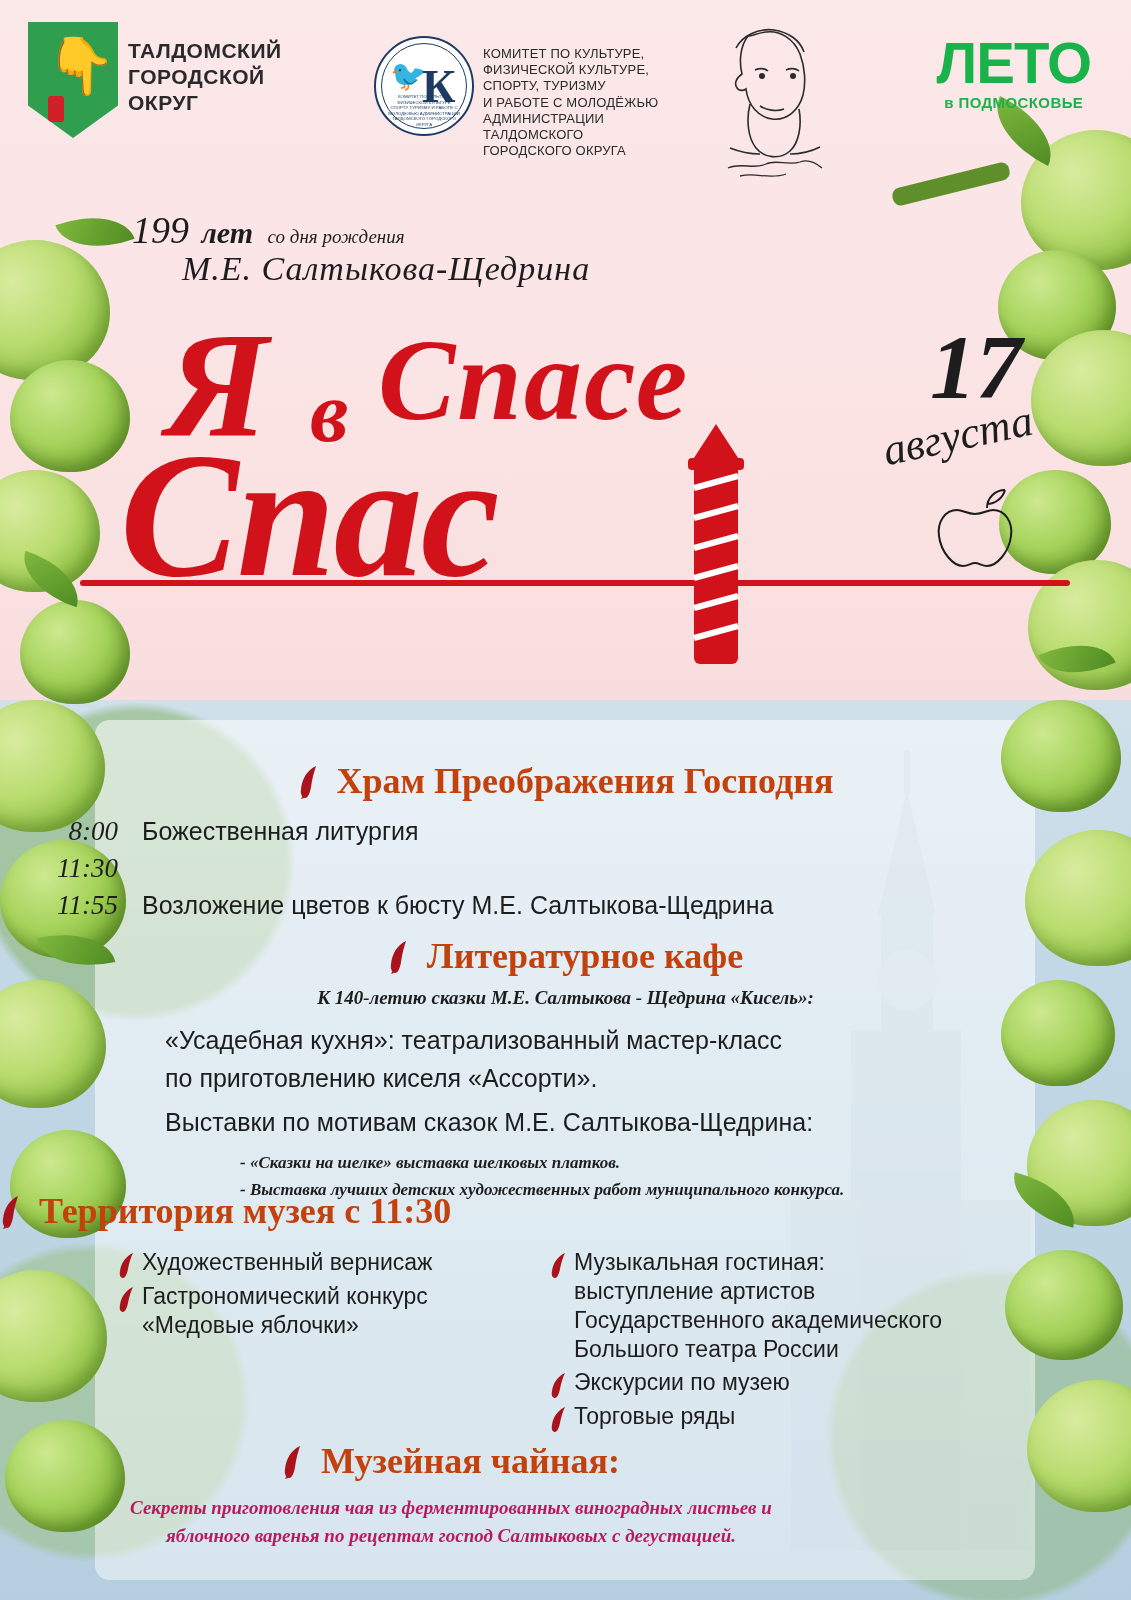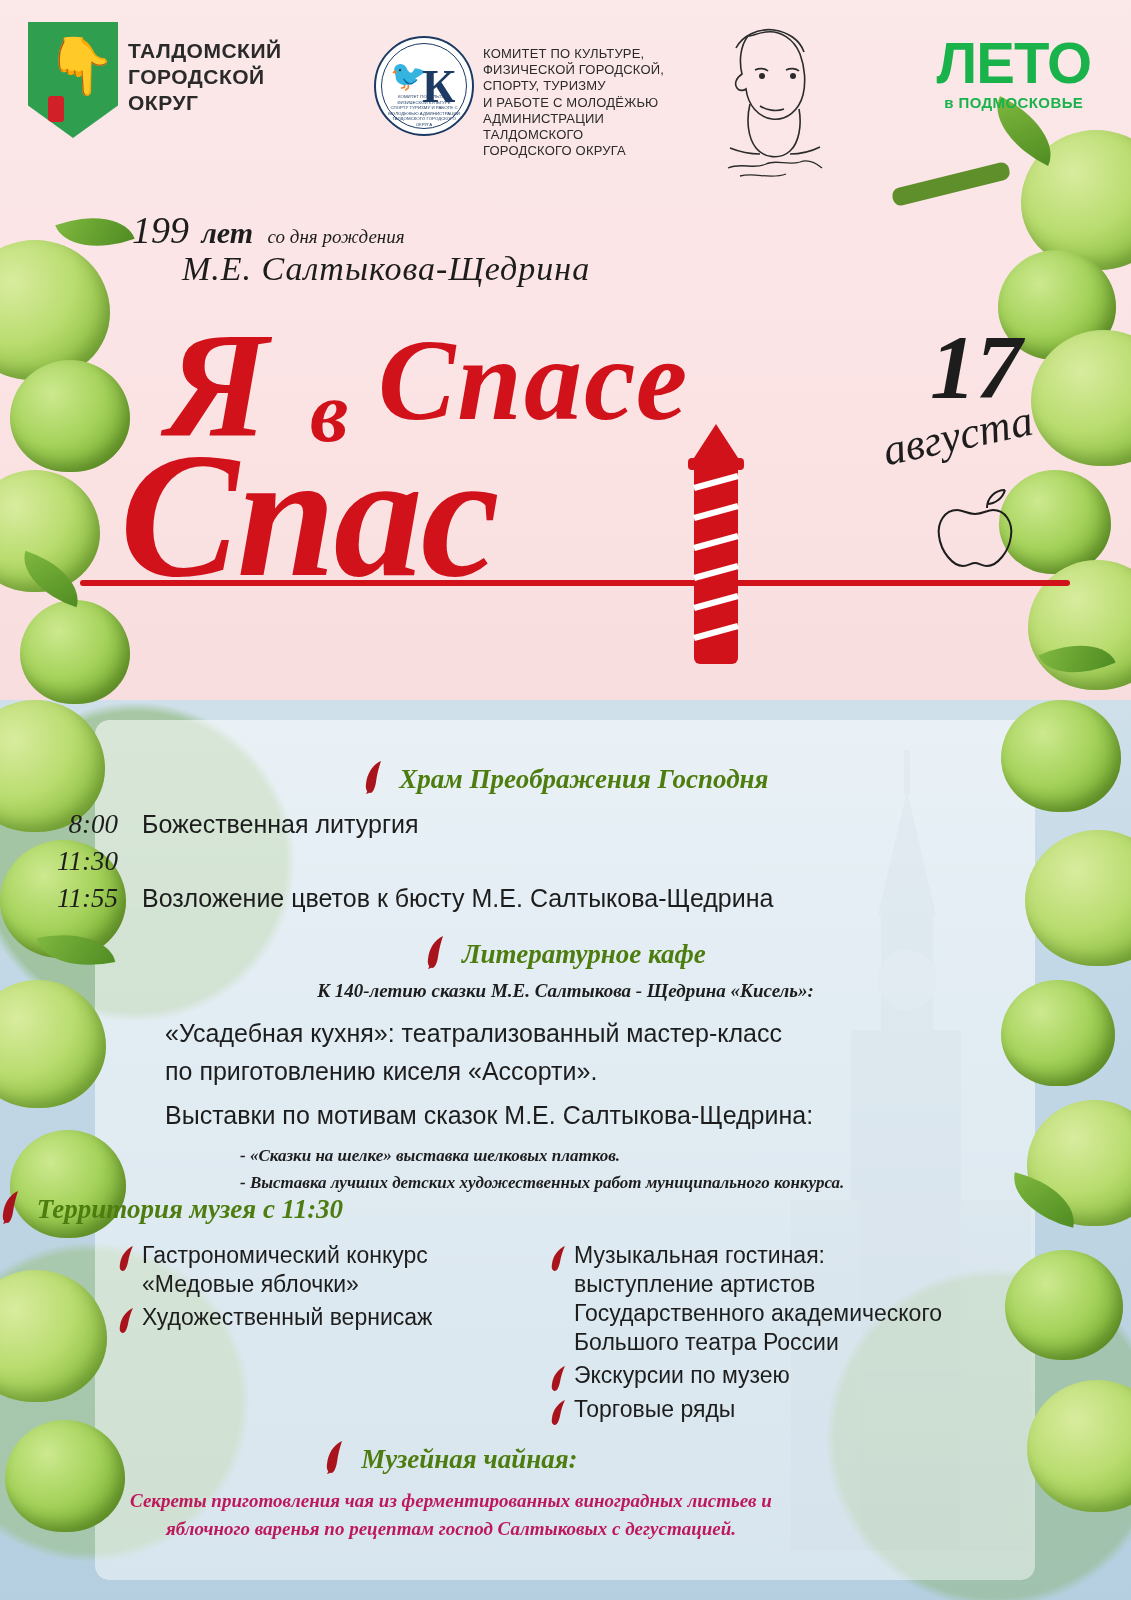--- a/index.html
+++ b/index.html
@@ -82,21 +82,21 @@
                     font-weight:bold;font-size:178px;color:#d1121a;letter-spacing:-2px;}
   .big-script .date{position:absolute;right:48px;top:22px;font-family:"Liberation Serif",serif;font-style:italic;
                     font-weight:bold;font-size:92px;color:#1d1d1d;}
   .big-script .month{position:absolute;right:36px;top:118px;font-family:"Liberation Serif",serif;font-style:italic;
                      font-size:44px;color:#1d1d1d;transform:rotate(-12deg);}
   .underline-red{position:absolute;left:80px;top:580px;width:990px;height:6px;background:#d1121a;border-radius:3px;}
   .tower{position:absolute;left:672px;top:418px;width:86px;height:258px;}
   .apple-outline{position:absolute;right:90px;top:480px;width:120px;height:90px;}
   
   .sec{position:absolute;}
-  .sec-title{font-family:"Liberation Serif",serif;font-style:italic;font-weight:bold;color:#4d7c0f;font-size:27px;}
+  .sec-title{font-family:"Liberation Serif",serif;font-weight:bold;color:#c2410c;font-size:36px;}
   .quill{display:inline-block;width:22px;height:34px;margin-right:8px;vertical-align:-6px;}
   .row{display:flex;align-items:baseline;}
   .time{font-family:"Liberation Serif",serif;font-style:italic;font-size:27px;color:#1d1d1d;width:118px;text-align:right;padding-right:24px;}
   .evt{font-size:25px;color:#1d1d1d;}
   .lead{font-family:"Liberation Serif",serif;font-style:italic;font-weight:bold;font-size:19px;color:#1d1d1d;}
   .body-l{font-size:25px;color:#1d1d1d;line-height:38px;}
   .small-it{font-family:"Liberation Serif",serif;font-style:italic;font-weight:bold;font-size:17px;color:#1d1d1d;line-height:27px;}
   .bullet{display:flex;align-items:flex-start;margin-bottom:4px;}
   .bullet .q{width:18px;height:26px;flex:none;margin-right:6px;margin-top:4px;}
   .bullet .tx{font-size:23px;color:#1d1d1d;line-height:29px;}
@@ -168,21 +168,21 @@
 
   <div class="com-seal">
     <div class="inner"></div>
     <div class="swanlogo">🐦</div>
     <div class="k">К</div>
     <div class="micro">КОМИТЕТ ПО КУЛЬТУРЕ ФИЗИЧЕСКОЙ КУЛЬТУРЕ СПОРТУ ТУРИЗМУ И РАБОТЕ С МОЛОДЁЖЬЮ АДМИНИСТРАЦИИ ТАЛДОМСКОГО ГОРОДСКОГО ОКРУГА</div>
   </div>
 
   <div class="com-text">
     <div>КОМИТЕТ ПО КУЛЬТУРЕ,</div>
-    <div>ФИЗИЧЕСКОЙ ГОРОДСКОЙ,</div>
+    <div>ФИЗИЧЕСКОЙ КУЛЬТУРЕ,</div>
     <div>СПОРТУ, ТУРИЗМУ</div>
     <div>И РАБОТЕ С МОЛОДЁЖЬЮ</div>
     <div>АДМИНИСТРАЦИИ</div>
     <div>ТАЛДОМСКОГО</div>
     <div>ГОРОДСКОГО ОКРУГА</div>
   </div>
 
   <svg class="portrait" viewBox="0 0 150 170">
     <g fill="none" stroke="#2b2b2b" stroke-width="1.6">
       <path d="M48 18c-8 10-9 26-6 38-6 4-8 10-5 14 2 3 6 3 9 1 2 16 12 28 26 30 15 2 27-9 31-24 3-12 2-28-3-41-6-15-20-24-34-22-8 1-14 4-18 4z"></path>
@@ -305,28 +305,28 @@
       <span>Территория музея с 11:30</span>
     </span>
   </div>
 
   <div style="display:flex;margin-top:16px;padding:0 118px;gap:22px;">
     <div style="width:410px;">
       <div class="bullet">
         <svg class="q" viewBox="0 0 18 26">
           <path d="M15 1C8 4 3 11 2 19c-1 5 1 7 3 7 2 0 4-4 5-9 1-6 3-12 5-16z" fill="#a8131c"></path>
         </svg>
+        <div class="tx" style="white-space:pre-line;">Художественный вернисаж</div>
+      </div>
+      <div class="bullet">
+        <svg class="q" viewBox="0 0 18 26">
+          <path d="M15 1C8 4 3 11 2 19c-1 5 1 7 3 7 2 0 4-4 5-9 1-6 3-12 5-16z" fill="#a8131c"></path>
+        </svg>
         <div class="tx" style="white-space:pre-line;">Гастрономический конкурс
 «Медовые яблочки»</div>
-      </div>
-      <div class="bullet">
-        <svg class="q" viewBox="0 0 18 26">
-          <path d="M15 1C8 4 3 11 2 19c-1 5 1 7 3 7 2 0 4-4 5-9 1-6 3-12 5-16z" fill="#a8131c"></path>
-        </svg>
-        <div class="tx" style="white-space:pre-line;">Художественный вернисаж</div>
       </div>
     </div>
 
     <div style="width:450px;">
       <div class="bullet">
         <svg class="q" viewBox="0 0 18 26">
           <path d="M15 1C8 4 3 11 2 19c-1 5 1 7 3 7 2 0 4-4 5-9 1-6 3-12 5-16z" fill="#a8131c"></path>
         </svg>
         <div class="tx" style="white-space:pre-line;">Музыкальная гостиная:
 выступление артистов

